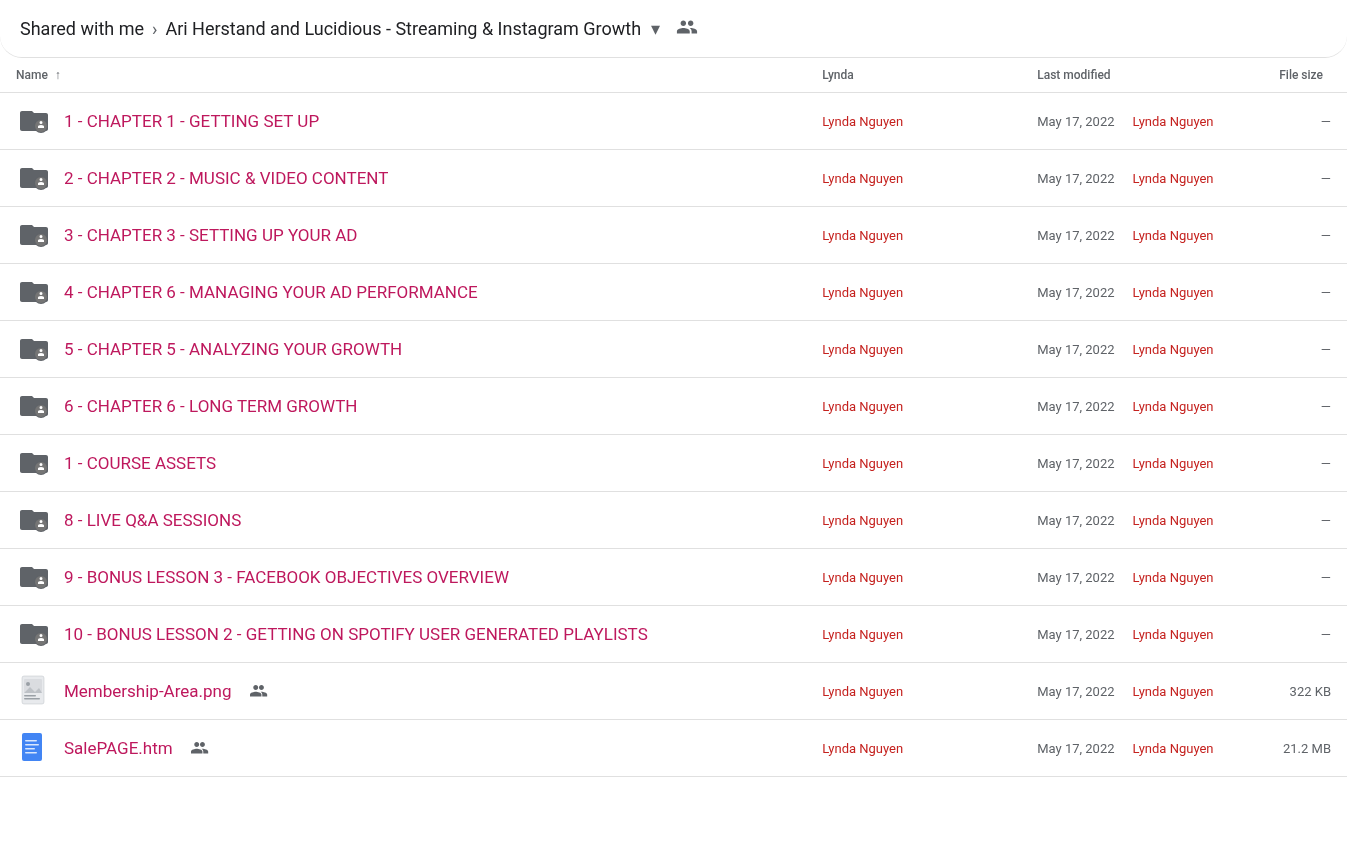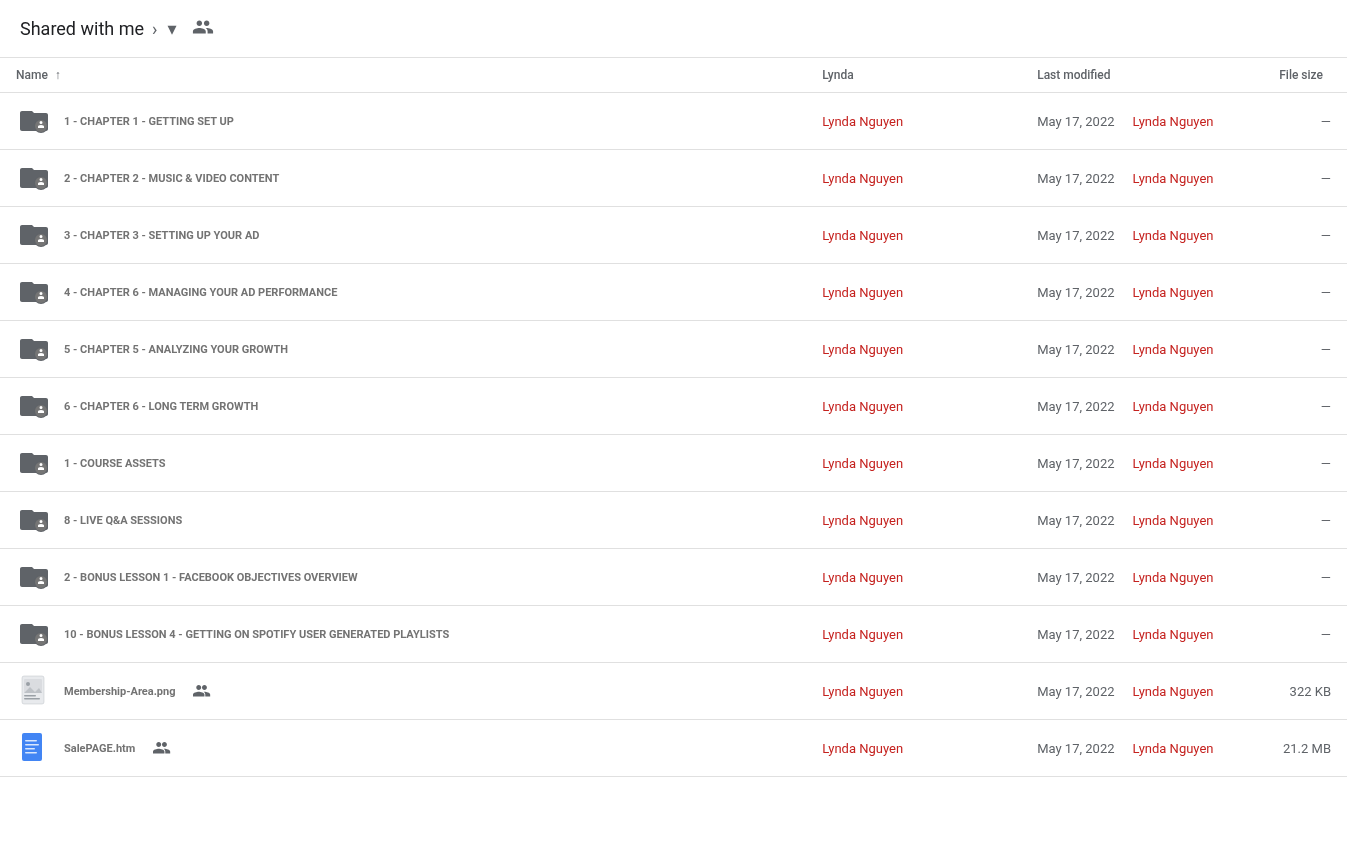--- a/index.html
+++ b/index.html
@@ -10,20 +10,21 @@
       font-size: 14px;
     }
     
     .breadcrumb {
       display: flex;
       align-items: center;
       padding: 14px 20px 14px 20px;
       gap: 8px;
       border-bottom: 1px solid #e0e0e0;
       min-height: 58px;
+      border-radius: 22px;
     }
     .breadcrumb-shared {
       color: #202124;
       font-size: 18px;
       font-weight: 400;
       cursor: pointer;
     }
     .breadcrumb-chevron {
       color: #5f6368;
       font-size: 18px;
@@ -94,23 +95,23 @@
     }
     .folder-icon {
       width: 36px;
       height: 36px;
       flex-shrink: 0;
       display: flex;
       align-items: center;
       justify-content: center;
     }
     .file-name {
-      font-size: 11px;
-      color: #737373;
-      font-weight: 700;
+      font-size: 17px;
+      color: #be185d;
+      font-weight: 400;
     }
     .owner-text {
       font-size: 13px;
       color: #c5221f;
     }
     .modified-cell {
       font-size: 13px;
       color: #5f6368;
       display: flex;
       align-items: center;
@@ -133,20 +134,21 @@
       color: #5f6368;
       font-size: 12px;
     }
   </style>
 </head>
 <body>
 
 <div class="breadcrumb">
   <span class="breadcrumb-shared">Shared with me</span>
   <span class="breadcrumb-chevron">›</span>
+  <span class="breadcrumb-title">Ari Herstand and Lucidious - Streaming &amp; Instagram Growth</span>
   <span class="breadcrumb-dropdown">▾</span>
   <span class="breadcrumb-people-icon">
     <svg width="22" height="22" viewBox="0 0 24 24" fill="none" xmlns="http://www.w3.org/2000/svg">
       <path d="M16 11c1.66 0 2.99-1.34 2.99-3S17.66 5 16 5c-1.66 0-3 1.34-3 3s1.34 3 3 3zm-8 0c1.66 0 2.99-1.34 2.99-3S9.66 5 8 5C6.34 5 5 6.34 5 8s1.34 3 3 3zm0 2c-2.33 0-7 1.17-7 3.5V19h14v-2.5c0-2.33-4.67-3.5-7-3.5zm8 0c-.29 0-.62.02-.97.05 1.16.84 1.97 1.97 1.97 3.45V19h6v-2.5c0-2.33-4.67-3.5-7-3.5z" fill="#5f6368"></path>
     </svg>
   </span>
 </div>
 
 <table class="file-table">
   <thead>
@@ -381,48 +383,48 @@
     <td>
       <div class="name-cell">
         <div class="folder-icon">
               <svg width="32" height="28" viewBox="0 0 32 28" xmlns="http://www.w3.org/2000/svg">
       <path d="M14 4H4C2.9 4 2 4.9 2 6v16c0 1.1.9 2 2 2h24c1.1 0 2-.9 2-2V8c0-1.1-.9-2-2-2H16l-2-2z" fill="#5f6368"></path>
       <circle cx="23" cy="19" r="7" fill="#5f6368"></circle>
       <circle cx="23" cy="19" r="6" fill="#757575"></circle>
       <path d="M23 17a1.5 1.5 0 1 0 0-3 1.5 1.5 0 0 0 0 3zm0 1c-2 0-3 1-3 1.5V21h6v-1.5c0-.5-1-1.5-3-1.5z" fill="#fff"></path>
     </svg>
             </div>
-        <span class="file-name">2 - BONUS LESSON 1 - FACEBOOK OBJECTIVES OVERVIEW</span>
-      </div>
-    </td>
-    <td>
-      <span class="owner-text">Lynda Nguyen</span>
-    </td>
-    <td>
-      <div class="modified-cell">
-        <span class="modified-date">May 17, 2022</span>
-        <span class="modified-owner">Lynda Nguyen</span>
-      </div>
-    </td>
-    <td class="size-cell">
-      <span>—</span>
-    </td>
-  </tr>
-      <tr>
-    <td>
-      <div class="name-cell">
-        <div class="folder-icon">
-              <svg width="32" height="28" viewBox="0 0 32 28" xmlns="http://www.w3.org/2000/svg">
-      <path d="M14 4H4C2.9 4 2 4.9 2 6v16c0 1.1.9 2 2 2h24c1.1 0 2-.9 2-2V8c0-1.1-.9-2-2-2H16l-2-2z" fill="#5f6368"></path>
-      <circle cx="23" cy="19" r="7" fill="#5f6368"></circle>
-      <circle cx="23" cy="19" r="6" fill="#757575"></circle>
-      <path d="M23 17a1.5 1.5 0 1 0 0-3 1.5 1.5 0 0 0 0 3zm0 1c-2 0-3 1-3 1.5V21h6v-1.5c0-.5-1-1.5-3-1.5z" fill="#fff"></path>
-    </svg>
-            </div>
-        <span class="file-name">10 - BONUS LESSON 4 - GETTING ON SPOTIFY USER GENERATED PLAYLISTS</span>
+        <span class="file-name">9 - BONUS LESSON 3 - FACEBOOK OBJECTIVES OVERVIEW</span>
+      </div>
+    </td>
+    <td>
+      <span class="owner-text">Lynda Nguyen</span>
+    </td>
+    <td>
+      <div class="modified-cell">
+        <span class="modified-date">May 17, 2022</span>
+        <span class="modified-owner">Lynda Nguyen</span>
+      </div>
+    </td>
+    <td class="size-cell">
+      <span>—</span>
+    </td>
+  </tr>
+      <tr>
+    <td>
+      <div class="name-cell">
+        <div class="folder-icon">
+              <svg width="32" height="28" viewBox="0 0 32 28" xmlns="http://www.w3.org/2000/svg">
+      <path d="M14 4H4C2.9 4 2 4.9 2 6v16c0 1.1.9 2 2 2h24c1.1 0 2-.9 2-2V8c0-1.1-.9-2-2-2H16l-2-2z" fill="#5f6368"></path>
+      <circle cx="23" cy="19" r="7" fill="#5f6368"></circle>
+      <circle cx="23" cy="19" r="6" fill="#757575"></circle>
+      <path d="M23 17a1.5 1.5 0 1 0 0-3 1.5 1.5 0 0 0 0 3zm0 1c-2 0-3 1-3 1.5V21h6v-1.5c0-.5-1-1.5-3-1.5z" fill="#fff"></path>
+    </svg>
+            </div>
+        <span class="file-name">10 - BONUS LESSON 2 - GETTING ON SPOTIFY USER GENERATED PLAYLISTS</span>
       </div>
     </td>
     <td>
       <span class="owner-text">Lynda Nguyen</span>
     </td>
     <td>
       <div class="modified-cell">
         <span class="modified-date">May 17, 2022</span>
         <span class="modified-owner">Lynda Nguyen</span>
       </div>

